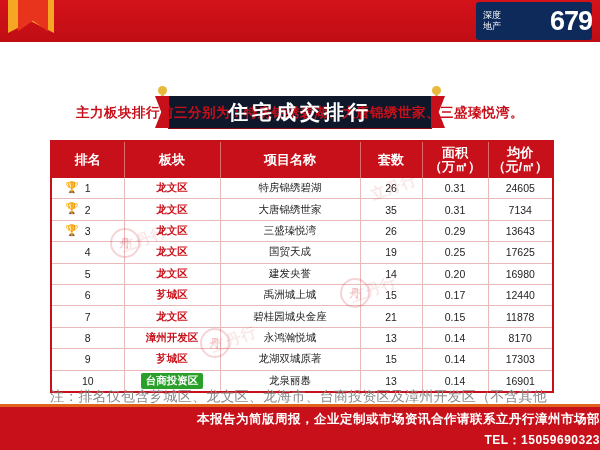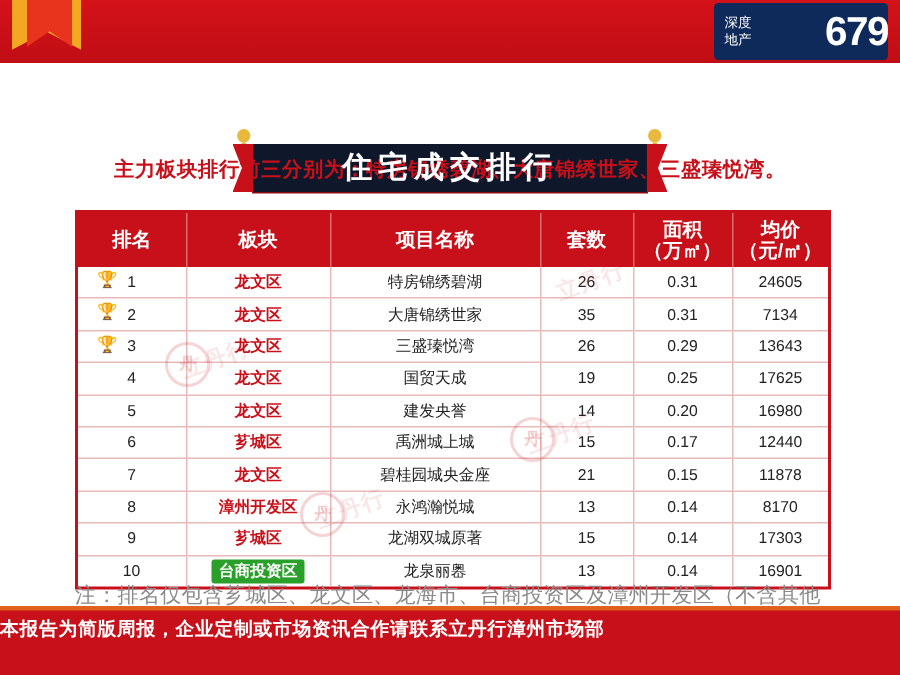--- a/index.html
+++ b/index.html
@@ -114,21 +114,21 @@
     width:26px;height:26px;line-height:26px;text-align:center;pointer-events:none;
   }
   
   .note{
     position:absolute;left:50px;top:388px;width:500px;
     font-size:14px;color:#8a8a8a;letter-spacing:0.2px;
   }
   
   .footer{
     position:absolute;left:0;bottom:0;width:600px;height:46px;
-    background:#c8101a;color:#ffffff;text-align:left;
+    background:#c8101a;color:#ffffff;text-align:right;
   }
   .footer-line1{font-size:12.5px;font-weight:bold;padding-top:7px;letter-spacing:0.5px;}
   .footer-line2{font-size:12px;font-weight:bold;padding-top:4px;letter-spacing:0.5px;}
   .footer-accent{
     position:absolute;left:0;top:0;width:600px;height:3px;background:#f5a623;opacity:.55;
   }
 </style>
 </head>
 <body>
 
@@ -295,13 +295,14 @@
 <div class="wm" style="left:210px;top:330px;">立丹行</div>
 <div class="wm-seal" style="left:110px;top:228px;">丹</div>
 <div class="wm-seal" style="left:340px;top:278px;">丹</div>
 <div class="wm-seal" style="left:200px;top:328px;">丹</div>
 
 <div class="note">注：排名仅包含芗城区、龙文区、龙海市、台商投资区及漳州开发区（不含其他县城）。</div>
 
 <div class="footer">
   <div class="footer-accent"></div>
   <div class="footer-line1">本报告为简版周报，企业定制或市场资讯合作请联系立丹行漳州市场部</div>
+  <div class="footer-line2">TEL：15059690323</div>
 </div>
 
 </body></html>

